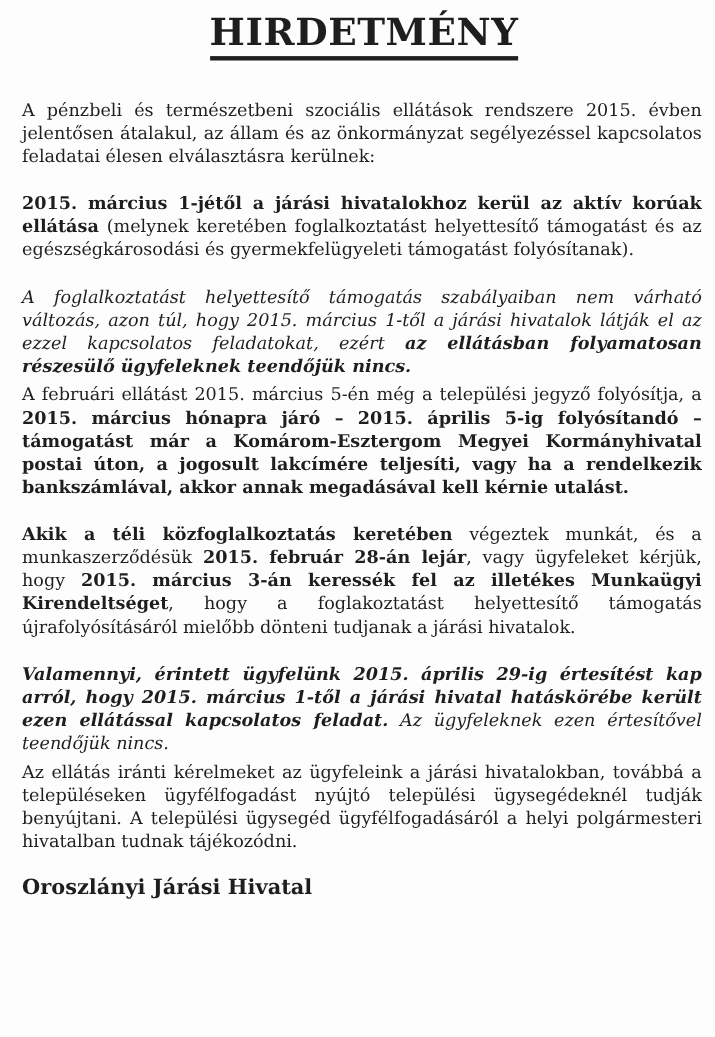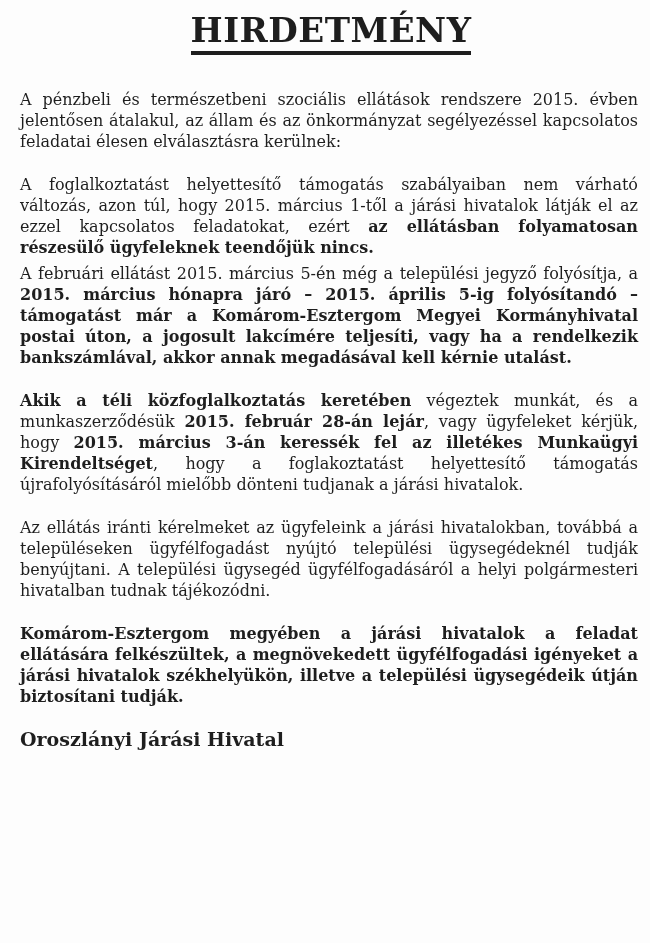--- a/index.html
+++ b/index.html
@@ -32,41 +32,43 @@
   }
   .doc-body p {
     margin: 0 4px 22px 0;
     font-size: 16px;
     line-height: 21px;
     text-align: justify;
     text-justify: inter-word;
   }
   .doc-body p.tight {
     margin-bottom: 5px;
+    font-style: italic;
   }
   .doc-body b {
     font-weight: bold;
   }
   .signature {
     margin-top: 4px;
     padding-right: 58px;
     font-weight: bold;
     font-size: 19px;
     line-height: 21px;
   }
 </style>
 </head>
 <body style="background: rgb(253, 253, 253); color: rgb(30, 30, 30);">
 
 <div class="doc">
   <h1 class="doc-title"><span class="title-text">HIRDETMÉNY</span></h1>
 
   <div class="doc-body">
       <p><span>A pénzbeli és természetbeni szociális ellátások rendszere 2015. évben jelentősen átalakul, az állam és az önkormányzat segélyezéssel kapcsolatos feladatai élesen elválasztásra kerülnek:</span></p>
+      <p><b>2015. március 1-jétől a járási hivatalokhoz kerül az aktív korúak ellátása</b><span> (melynek keretében foglalkoztatást helyettesítő támogatást és az egészségkárosodási és gyermekfelügyeleti támogatást folyósítanak).</span></p>
       <p class="tight"><span>A foglalkoztatást helyettesítő támogatás szabályaiban nem várható változás, azon túl, hogy 2015. március 1-től a járási hivatalok látják el az ezzel kapcsolatos feladatokat, ezért </span><b>az ellátásban folyamatosan részesülő ügyfeleknek teendőjük nincs.</b></p>
       <p><span>A februári ellátást 2015. március 5-én még a települési jegyző folyósítja, a </span><b>2015. március hónapra járó – 2015. április 5-ig folyósítandó – támogatást már a Komárom-Esztergom Megyei Kormányhivatal postai úton, a jogosult lakcímére teljesíti, vagy ha a rendelkezik bankszámlával, akkor annak megadásával kell kérnie utalást.</b></p>
       <p><b>Akik a téli közfoglalkoztatás keretében</b><span> végeztek munkát, és a munkaszerződésük </span><b>2015. február 28-án lejár</b><span>, vagy ügyfeleket kérjük, hogy </span><b>2015. március 3-án keressék fel az illetékes Munkaügyi Kirendeltséget</b><span>, hogy a foglakoztatást helyettesítő támogatás újrafolyósításáról mielőbb dönteni tudjanak a járási hivatalok.</span></p>
+      <p class="tight"><b>Valamennyi, érintett ügyfelünk 2015. április 29-ig értesítést kap arról, hogy 2015. március 1-től a járási hivatal hatáskörébe került ezen ellátással kapcsolatos feladat.</b><span> Az ügyfeleknek ezen értesítővel teendőjük nincs.</span></p>
       <p><span>Az ellátás iránti kérelmeket az ügyfeleink a járási hivatalokban, továbbá a településeken ügyfélfogadást nyújtó települési ügysegédeknél tudják benyújtani. A települési ügysegéd ügyfélfogadásáról a helyi polgármesteri hivatalban tudnak tájékozódni.</span></p>
-      <p><b>Komárom-Esztergom megyében a járási hivatalok a feladat ellátására felkészültek, a megnövekedett ügyfélfogadási igényeket a járási hivatalok székhelyükön, illetve a települési ügysegédeik útján biztosítani tudják.</b></p>
     </div>
 
   <div class="signature">Oroszlányi Járási Hivatal</div>
 </div>
 
 </body></html>

